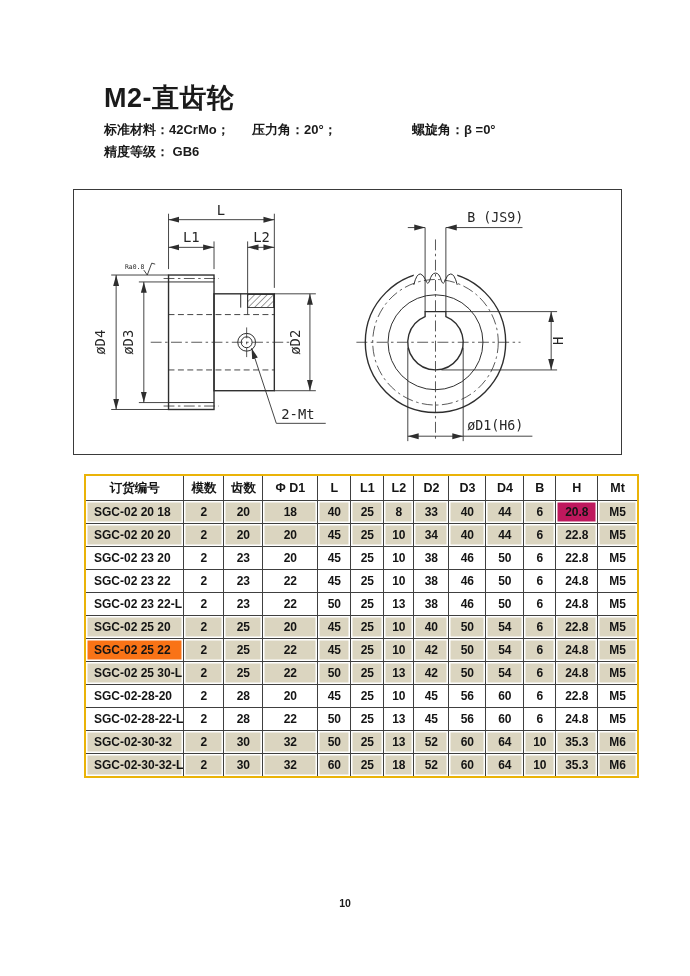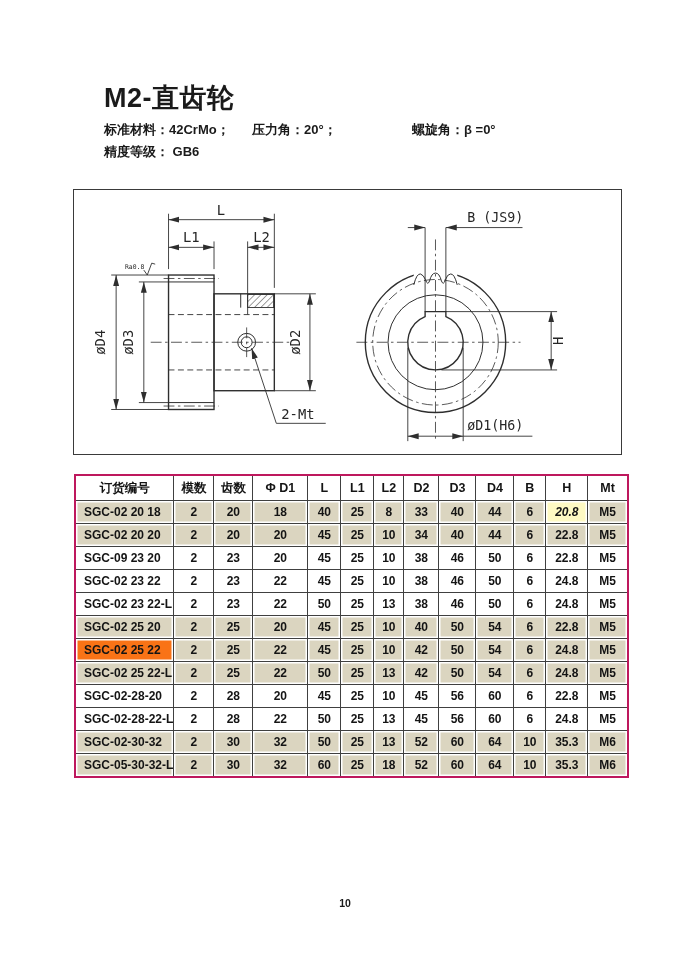--- a/index.html
+++ b/index.html
@@ -11,22 +11,22 @@
   .drawing-frame{position:absolute;left:73px;top:189px;width:549px;height:266px;
         border:1.5px solid #3a3a3a;box-sizing:border-box;background:#fff;}
   .ol{stroke:#2e2e2e;stroke-width:1.4;fill:none;}
   .th{stroke:#2e2e2e;stroke-width:1;fill:none;}
   .dim{stroke:#2e2e2e;stroke-width:0.9;fill:none;}
   .cl{stroke:#2e2e2e;stroke-width:0.8;fill:none;stroke-dasharray:11 3.5 2.5 3.5;}
   .dash{stroke:#2e2e2e;stroke-width:0.9;fill:none;stroke-dasharray:6 3.5;}
   .dt{font-family:"DejaVu Sans Mono",monospace;font-size:14px;fill:#262626;}
   .dt2{font-family:"DejaVu Sans Mono",monospace;font-size:13.5px;fill:#262626;}
   .ds{font-family:"DejaVu Sans Mono",monospace;font-size:6.5px;fill:#262626;}
-  #gear-table{position:absolute;left:74px;top:474px;border-collapse:collapse;table-layout:fixed;
-        border:2px solid #be185d;font-size:12px;font-weight:700;color:#141414;}
+  #gear-table{position:absolute;left:84px;top:474px;border-collapse:collapse;table-layout:fixed;
+        border:2px solid #eab308;font-size:12px;font-weight:700;color:#141414;}
   #gear-table th,#gear-table td{border:1px solid #404040;height:22px;text-align:center;
         padding:0;overflow:hidden;white-space:nowrap;font-weight:700;}
   #gear-table th{height:24px;font-size:12.5px;background:#fff;}
   #gear-table td.first{text-align:left;padding-left:8px;}
   #gear-table td.shaded{box-shadow:inset 0 0 0 1.5px #fff;}
   .note{position:absolute;left:104px;top:856px;font-size:12.5px;font-weight:600;white-space:nowrap;}
   .note-opt{margin-right:28px;}
   .pagenum{position:absolute;top:897px;left:0;right:0;text-align:center;font-size:10.5px;font-weight:600;}
 </style>
 </head>
@@ -186,40 +186,40 @@
           <td class="shaded" style="background: rgb(219, 213, 192);">2</td>
           <td class="shaded" style="background: rgb(219, 213, 192);">20</td>
           <td class="shaded" style="background: rgb(219, 213, 192);">18</td>
           <td class="shaded" style="background: rgb(219, 213, 192);">40</td>
           <td class="shaded" style="background: rgb(219, 213, 192);">25</td>
           <td class="shaded" style="background: rgb(219, 213, 192);">8</td>
           <td class="shaded" style="background: rgb(219, 213, 192);">33</td>
           <td class="shaded" style="background: rgb(219, 213, 192);">40</td>
           <td class="shaded" style="background: rgb(219, 213, 192);">44</td>
           <td class="shaded" style="background: rgb(219, 213, 192);">6</td>
-          <td class="shaded" style="background: #fef9c3; font-style: italic;">20.8</td>
+          <td class="shaded" style="background: #be185d;">20.8</td>
           <td class="shaded" style="background: rgb(219, 213, 192);">M5</td>
         </tr>
         <tr>
           <td class="first shaded" style="background: rgb(219, 213, 192);">SGC-02 20 20</td>
           <td class="shaded" style="background: rgb(219, 213, 192);">2</td>
           <td class="shaded" style="background: rgb(219, 213, 192);">20</td>
           <td class="shaded" style="background: rgb(219, 213, 192);">20</td>
           <td class="shaded" style="background: rgb(219, 213, 192);">45</td>
           <td class="shaded" style="background: rgb(219, 213, 192);">25</td>
           <td class="shaded" style="background: rgb(219, 213, 192);">10</td>
           <td class="shaded" style="background: rgb(219, 213, 192);">34</td>
           <td class="shaded" style="background: rgb(219, 213, 192);">40</td>
           <td class="shaded" style="background: rgb(219, 213, 192);">44</td>
           <td class="shaded" style="background: rgb(219, 213, 192);">6</td>
           <td class="shaded" style="background: rgb(219, 213, 192);">22.8</td>
           <td class="shaded" style="background: rgb(219, 213, 192);">M5</td>
         </tr>
         <tr>
-          <td class="first">SGC-09 23 20</td>
+          <td class="first">SGC-02 23 20</td>
           <td>2</td>
           <td>23</td>
           <td>20</td>
           <td>45</td>
           <td>25</td>
           <td>10</td>
           <td>38</td>
           <td>46</td>
           <td>50</td>
           <td>6</td>
@@ -280,21 +280,21 @@
           <td class="shaded" style="background: rgb(219, 213, 192);">25</td>
           <td class="shaded" style="background: rgb(219, 213, 192);">10</td>
           <td class="shaded" style="background: rgb(219, 213, 192);">42</td>
           <td class="shaded" style="background: rgb(219, 213, 192);">50</td>
           <td class="shaded" style="background: rgb(219, 213, 192);">54</td>
           <td class="shaded" style="background: rgb(219, 213, 192);">6</td>
           <td class="shaded" style="background: rgb(219, 213, 192);">24.8</td>
           <td class="shaded" style="background: rgb(219, 213, 192);">M5</td>
         </tr>
         <tr>
-          <td class="first shaded" style="background: rgb(219, 213, 192);">SGC-02 25 22-L</td>
+          <td class="first shaded" style="background: rgb(219, 213, 192);">SGC-02 25 30-L</td>
           <td class="shaded" style="background: rgb(219, 213, 192);">2</td>
           <td class="shaded" style="background: rgb(219, 213, 192);">25</td>
           <td class="shaded" style="background: rgb(219, 213, 192);">22</td>
           <td class="shaded" style="background: rgb(219, 213, 192);">50</td>
           <td class="shaded" style="background: rgb(219, 213, 192);">25</td>
           <td class="shaded" style="background: rgb(219, 213, 192);">13</td>
           <td class="shaded" style="background: rgb(219, 213, 192);">42</td>
           <td class="shaded" style="background: rgb(219, 213, 192);">50</td>
           <td class="shaded" style="background: rgb(219, 213, 192);">54</td>
           <td class="shaded" style="background: rgb(219, 213, 192);">6</td>
@@ -340,21 +340,21 @@
           <td class="shaded" style="background: rgb(219, 213, 192);">25</td>
           <td class="shaded" style="background: rgb(219, 213, 192);">13</td>
           <td class="shaded" style="background: rgb(219, 213, 192);">52</td>
           <td class="shaded" style="background: rgb(219, 213, 192);">60</td>
           <td class="shaded" style="background: rgb(219, 213, 192);">64</td>
           <td class="shaded" style="background: rgb(219, 213, 192);">10</td>
           <td class="shaded" style="background: rgb(219, 213, 192);">35.3</td>
           <td class="shaded" style="background: rgb(219, 213, 192);">M6</td>
         </tr>
         <tr>
-          <td class="first shaded" style="background: rgb(219, 213, 192);">SGC-05-30-32-L</td>
+          <td class="first shaded" style="background: rgb(219, 213, 192);">SGC-02-30-32-L</td>
           <td class="shaded" style="background: rgb(219, 213, 192);">2</td>
           <td class="shaded" style="background: rgb(219, 213, 192);">30</td>
           <td class="shaded" style="background: rgb(219, 213, 192);">32</td>
           <td class="shaded" style="background: rgb(219, 213, 192);">60</td>
           <td class="shaded" style="background: rgb(219, 213, 192);">25</td>
           <td class="shaded" style="background: rgb(219, 213, 192);">18</td>
           <td class="shaded" style="background: rgb(219, 213, 192);">52</td>
           <td class="shaded" style="background: rgb(219, 213, 192);">60</td>
           <td class="shaded" style="background: rgb(219, 213, 192);">64</td>
           <td class="shaded" style="background: rgb(219, 213, 192);">10</td>

